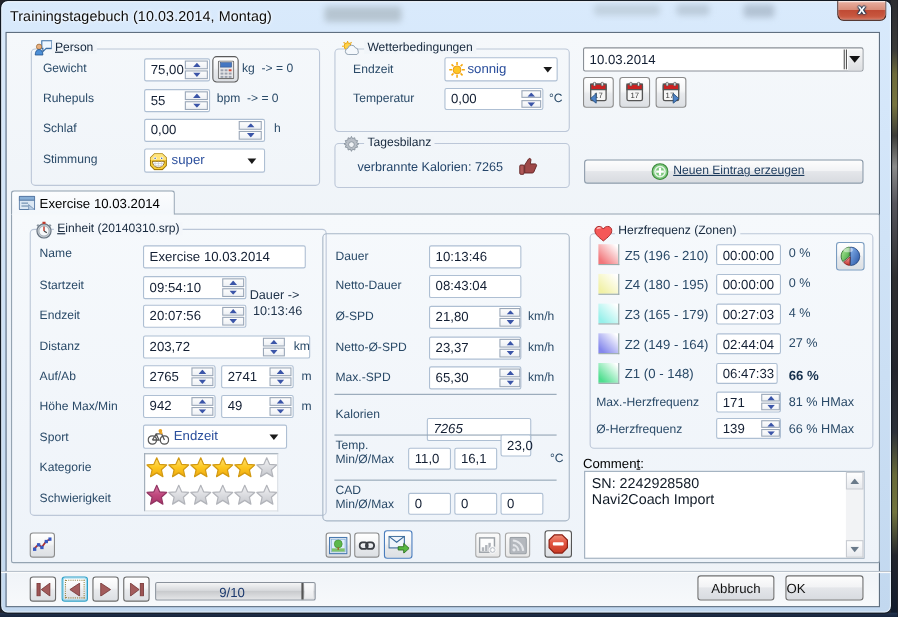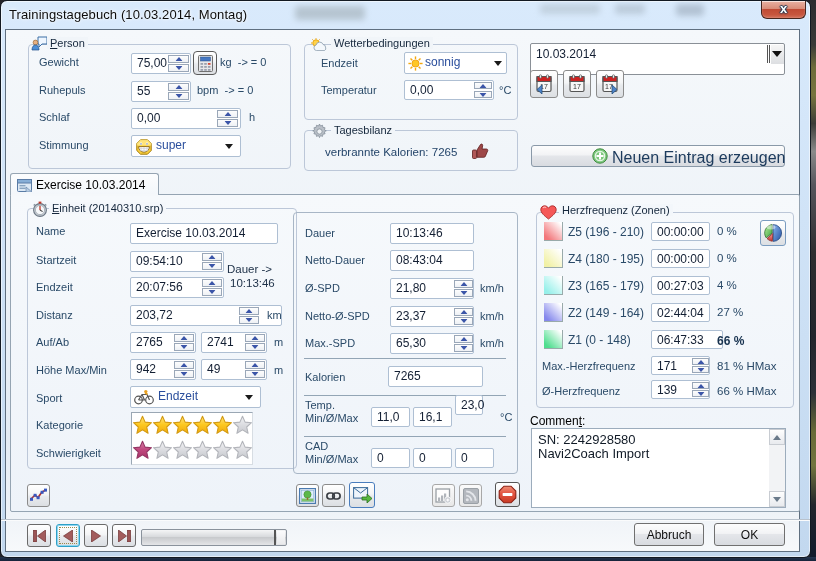--- a/index.html
+++ b/index.html
@@ -22,21 +22,21 @@
   box-shadow:inset 0 1px 0 rgba(255,255,255,.6), inset 0 0 2px rgba(255,255,255,.35); }
 #closeBtn span { position:absolute; left:0; right:0; top:0px; text-align:center; font-size:13px; font-weight:bold;
   color:#fff; text-shadow:0 1px 2px #233c57, 1px 0 1px #233c57, -1px 0 1px #233c57, 0 -1px 1px #233c57; }
 
 #client { left:5px; top:29px; width:795px; height:523px; border:1px solid #5f6f80;
   background:linear-gradient(#f5f8fb 0%, #eef3f8 40%, #e3ebf4 78%, #eef2f7 92%, #f7f9fb 100%); }
 
 .grp { position:absolute; border:1px solid #bcc7d8; border-radius:4px; }
 .cap { position:absolute; font-size:11px; color:#15273c; background:#f1f5f9; padding:0 3px; white-space:nowrap; }
 .lbl { position:absolute; font-size:11px; color:#2a4a68; white-space:nowrap; }
-.val { position:absolute; font-size:16px; color:#0b1c30; white-space:nowrap; }
+.val { position:absolute; font-size:11px; color:#0b1c30; white-space:nowrap;text-decoration:underline; }
 .inp { position:absolute; background:#fff; border:1px solid #aebfd3; border-radius:2px;
   font-size:12px; color:#131f33; padding:2px 0 0 5px; white-space:nowrap; }
 
 .spin { position:absolute; width:20px; display:flex; flex-direction:column; justify-content:space-between; }
 .sb { position:relative; height:8px; background:linear-gradient(#fdfdfd,#eef1f5); border:1px solid #9aa7b8; }
 .sb svg { position:absolute; left:50%; top:50%; transform:translate(-50%,-50%); }
 
 .carrow { position:absolute; width:0; height:0; border-left:4px solid transparent; border-right:4px solid transparent; border-top:5px solid #1a1a1a; }
 
 .btn { position:absolute; border:1px solid #707070; border-radius:3px;
@@ -207,21 +207,21 @@
         <circle cx="8.5" cy="8.5" r="2.6" fill="#eef1f4" stroke="#7d8893" stroke-width=".7"></circle>
       </svg></div>
 <div class="cap" style="left:331px;top:124px;">Tagesbilanz</div>
 <div class="lbl" style="left:325px;top:146px;font-size:11.5px;color:#24456a;">verbrannte Kalorien: 7265</div>
 <div class="abs" style="left:471px;top:142px;">
 <svg width="19" height="19" viewBox="0 0 19 19">
         <path d="M6 8 l3.5-5.5 c.4-.8 2.2-.6 2.2.8 l-.6 3.7 h4.4 c1 0 1.6 1 1.2 1.8 l-2.4 5.6 c-.3.6-.8.9-1.5.9 h-6.8z" fill="#9e4848" stroke="#5f2020" stroke-width=".8"></path>
         <rect x="1.5" y="8" width="4" height="8.5" rx="1" fill="#b05858" stroke="#5f2020" stroke-width=".8"></rect>
       </svg></div>
 
-<div class="inp" style="left:530px;top:43px;width:255px;height:32px;padding-top:3px;border-color:#8a9097;">10.03.2014</div>
+<div class="inp" style="left:530px;top:43px;width:255px;height:22px;padding-top:3px;border-color:#8a9097;">10.03.2014</div>
 <div class="abs" style="left:767px;top:45px;width:1px;height:18px;background:#555;"></div>
 <div class="abs" style="left:769px;top:45px;width:1px;height:18px;background:#555;"></div>
 <div class="abs" style="left:771px;top:45px;width:13px;height:19px;background:linear-gradient(#f6f6f6,#dddfe2);"></div>
 <div class="carrow" style="left:772px;top:51px;border-left-width:5px;border-right-width:5px;border-top-width:6px;border-top-color:#111;"></div>
 <div class="ibtn" style="left:530px;top:70px;width:28px;height:28px;">
 <svg width="20" height="20" viewBox="0 0 20 20">
         <rect x="3" y="2.5" width="14" height="15" rx="1.5" fill="#f6f6f6" stroke="#555" stroke-width="1.2"></rect>
         <path d="M3 2.5 h14 v5 h-14z" fill="#cc2222" stroke="#555" stroke-width="1.2"></path>
         <rect x="5.5" y="0.8" width="2" height="3.4" rx=".8" fill="#eee" stroke="#555" stroke-width=".7"></rect>
         <rect x="12.5" y="0.8" width="2" height="3.4" rx=".8" fill="#eee" stroke="#555" stroke-width=".7"></rect>
@@ -486,21 +486,21 @@
       </div>
   <div class="sb">
         <svg width="7" height="4">
           <path d="M0 0 L3.5 4 L7 0 Z" fill="#3b55a8"></path>
         </svg>
       </div>
 </div>
 <div class="lbl" style="left:480px;top:337px;">km/h</div>
 <hr class="sep" style="left:304px;top:358px;width:202px;">
 <div class="lbl" style="left:305px;top:371px;">Kalorien</div>
-<div class="inp" style="left:388px;top:366px;width:95px;height:21px;">7265</div>
+<div class="inp" style="left:388px;top:380px;width:95px;height:21px;font-style:italic;">7265</div>
 <hr class="sep" style="left:304px;top:395px;width:202px;">
 <div class="lbl" style="left:305px;top:399px;">Temp.</div>
 <div class="lbl" style="left:305px;top:412px;">Min/Ø/Max</div>
 <div class="inp" style="left:371px;top:407px;width:39px;height:20px;">11,0</div>
 <div class="inp" style="left:413px;top:407px;width:39px;height:20px;">16,1</div>
 <div class="inp" style="left:455px;top:395px;width:28px;height:20px;">23,0</div>
 <div class="lbl" style="left:500px;top:411px;">°C</div>
 <hr class="sep" style="left:304px;top:436px;width:202px;">
 <div class="lbl" style="left:305px;top:440px;">CAD</div>
 <div class="lbl" style="left:305px;top:453px;">Min/Ø/Max</div>
@@ -548,21 +548,21 @@
 <div class="abs" style="left:544px;top:276px;width:19px;height:19px;background:linear-gradient(to top right,#97f0ea 15%,#ffffff 92%);border-right:1px solid #9aa;border-bottom:1px solid #9aa;"></div>
 <div class="lbl" style="left:568px;top:279px;font-size:12px;">Z3 (165 - 179)</div>
 <div class="inp" style="left:651px;top:276px;width:59px;height:19px;">00:27:03</div>
 <div class="lbl" style="left:717px;top:279px;font-size:11.5px;">4 %</div>
 <div class="abs" style="left:544px;top:303px;width:19px;height:19px;background:linear-gradient(to top right,#8588ec 15%,#ffffff 92%);border-right:1px solid #9aa;border-bottom:1px solid #9aa;"></div>
 <div class="lbl" style="left:568px;top:306px;font-size:12px;">Z2 (149 - 164)</div>
 <div class="inp" style="left:651px;top:303px;width:59px;height:19px;">02:44:04</div>
 <div class="lbl" style="left:717px;top:306px;font-size:11.5px;">27 %</div>
 <div class="abs" style="left:544px;top:330px;width:19px;height:19px;background:linear-gradient(to top right,#4fde8f 15%,#ffffff 92%);border-right:1px solid #9aa;border-bottom:1px solid #9aa;"></div>
 <div class="lbl" style="left:568px;top:333px;font-size:12px;">Z1 (0 - 148)</div>
-<div class="inp" style="left:651px;top:330px;width:72px;height:19px;">06:47:33</div>
+<div class="inp" style="left:651px;top:330px;width:56px;height:19px;">06:47:33</div>
 <div class="lbl" style="left:717px;top:334px;font-weight:bold;color:#16314e;font-size:12px;">66 %</div>
 <div class="lbl" style="left:542px;top:360px;">Max.-Herzfrequenz</div>
 <div class="inp" style="left:651px;top:356px;width:59px;height:19px;">171</div>
 <div class="spin" style="left:692px;top:358px;height:15px;width:17px;">
   <div class="sb" style="height:7px;">
         <svg width="7" height="4">
           <path d="M0 4 L3.5 0 L7 4 Z" fill="#3b55a8"></path>
         </svg>
       </div>
   <div class="sb" style="height:7px;">
@@ -677,26 +677,27 @@
     </div>
 <div class="ibtn" style="left:112px;top:524px;width:24px;height:23px;border-color:#6a6a6a;">
 <svg width="13" height="12" viewBox="0 0 13 12">
         <path d="M0.5 0 V12 L8.5 6z" fill="#a35c5c" stroke="#6e3030" stroke-width=".7"></path>
         <rect x="9.5" y="0" width="3" height="12" fill="#9c5454" stroke="#6e3030" stroke-width=".7"></rect>
       </svg>
     </div>
 <div class="abs" style="left:141px;top:529px;width:146px;height:17px;border:1px solid #8a929c;border-radius:2px;background:linear-gradient(#f4f5f6,#d8dadd 45%,#c8cacd 50%,#e4e5e7);">
   <div style="position:absolute;right:10px;top:0;bottom:0;width:2px;background:#555;"></div>
   <div style="position:absolute;right:1px;top:1px;bottom:1px;width:8px;background:linear-gradient(#fbfbfc,#e9eaec);"></div>
+  <div style="position:absolute;left:0;right:6px;top:2px;text-align:center;font-size:12px;color:#1c3a6e;">9/10</div>
 </div>
 <div class="btn" style="left:634px;top:523px;width:70px;height:23px;">
       <div style="position:absolute;left:0;right:0;top:4px;text-align:center;font-size:12px;color:#111;">Abbruch</div>
     </div>
 <div class="btn" style="left:714px;top:523px;width:71px;height:23px;">
-      <div style="position:absolute;left:0;right:0;top:4px;text-align:center;font-size:12px;color:#111;">OK</div>
+      <div style="position:absolute;left:0;right:0;top:4px;text-align:left;font-size:12px;color:#111;">OK</div>
     </div>
 
 <div class="abs" style="left:530px;top:414px;font-size:12px;color:#000;">Commen<span style="text-decoration:underline">t</span>:</div>
 <div class="abs" style="left:531px;top:428px;width:255px;height:80px;background:#fff;border:1px solid #9cacbc;"></div>
 <div class="abs" style="left:538px;top:433px;font-size:13px;color:#101a26;line-height:14px;">SN: 2242928580<br>Navi2Coach Import</div>
 <div class="abs" style="left:769px;top:429px;width:16px;height:78px;background:#f2f3f5;">
   <div style="position:absolute;left:0;top:0;width:16px;height:16px;background:linear-gradient(#fefefe,#e8eaee);border:1px solid #c8ccd2;">
         <svg width="8" height="5" style="position:absolute;left:3px;top:5px;">
           <path d="M0 5 L4 0 L8 5z" fill="#6a7a8a"></path>
         </svg>

